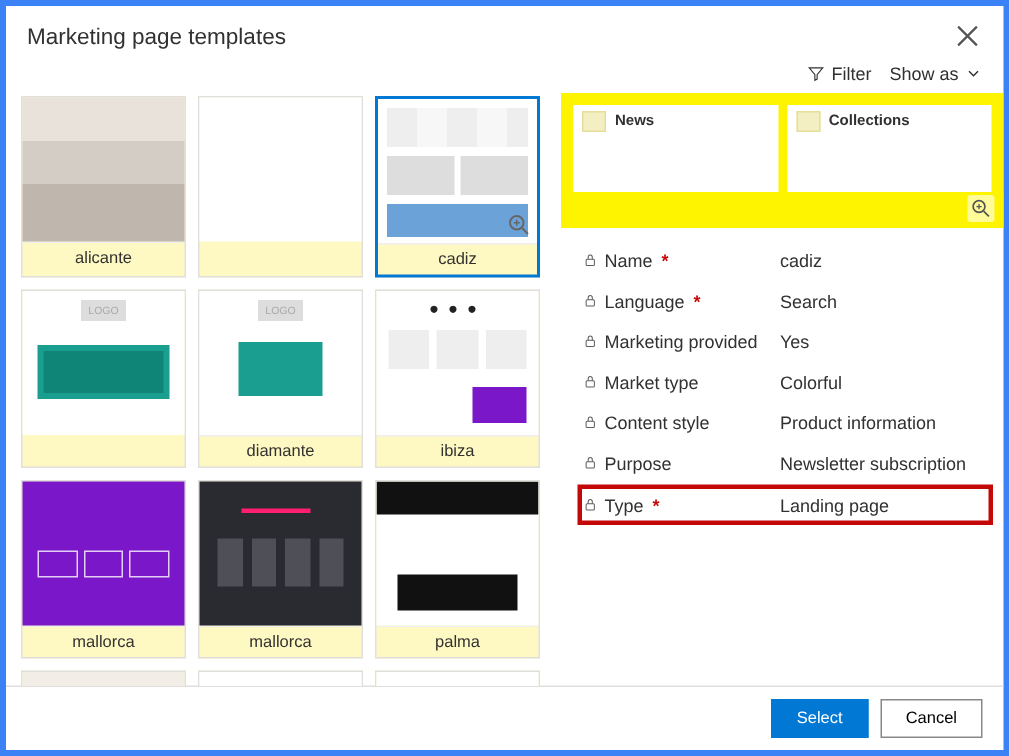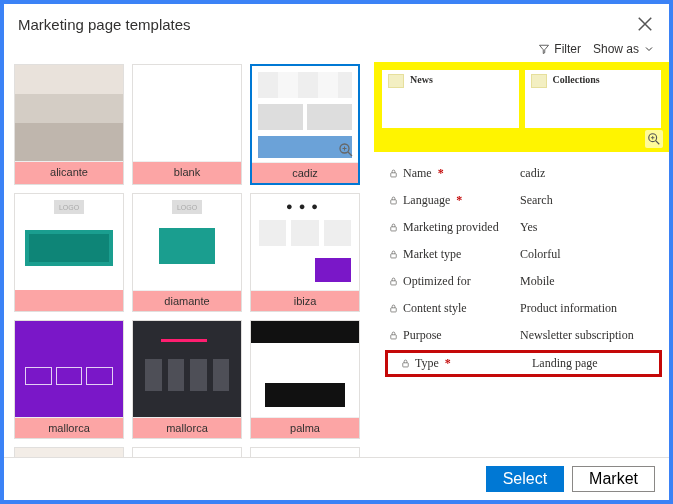--- a/index.html
+++ b/index.html
@@ -11,21 +11,21 @@
   .toolbar { display: flex; align-items: center; padding: 2px 14px 6px 14px; gap: 12px; }
   .search-wrap { width: 130px; height: 26px; border: 1px solid #c8c6c4; display: flex; align-items: center; padding: 0 6px; }
   .search-wrap input { border: none; outline: none; width: 100%; font-size: 12px; background: transparent; }
   .search-wrap .sicon { width: 12px; height: 12px; color: #333; }
   .toolbar-spacer { flex: 1; }
   .tool-link { display: flex; align-items: center; gap: 4px; cursor: pointer; color: #323130; font-size: 12px; }
   .tool-link svg { width: 12px; height: 12px; }
   .body { flex: 1; display: flex; overflow: hidden; border-bottom: 1px solid #e1dfdd; }
   .gallery { width: 370px; overflow-y: scroll; padding: 2px 6px 6px 10px; }
   .grid { display: grid; grid-template-columns: repeat(3, 110px); gap: 8px 8px; }
-  .card { border: 1px solid #e1dfdd; background: #fca5a5; cursor: pointer; }
+  .card { border: 1px solid #e1dfdd; background: #fef9c3; cursor: pointer; }
   .card.selected { border: 2px solid #0078d4; }
   .thumb { width: 100%; height: 96px; position: relative; background: #fafafa; overflow: hidden; }
   .cap { text-align: center; padding: 4px 2px; font-size: 11px; color: #323130; border-top: 1px solid #eee; }
 
   
   .th-photo { background: linear-gradient(#e9e2db 30%, #d4cdc5 30% 60%, #bfb6ad 60%); }
   .th-blank { background: #fff; }
 
   .th-cadiz { background: #fff; }
   .th-cadiz .top { height: 26px; background: repeating-linear-gradient(90deg,#eee 0 20px,#f7f7f7 20px 40px); margin: 6px; }
@@ -50,40 +50,40 @@
   .th-mall .row div{ flex:1; height:18px; border:1px solid rgba(255,255,255,.8);}
   .th-marb { background:#2a2b31;}
   .th-marb .pink { position:absolute; top:18px; left:28px; width:46px; height:3px; background:#ff1e70;}
   .th-marb .tiles { position:absolute; top:38px; left:12px; right:12px; display:flex; gap:6px;}
   .th-marb .tiles div{ flex:1; height:32px; background:#4e4f57;}
   .th-palma { background:#fff;}
   .th-palma .head { height:22px; background:#111; margin-bottom:24px;}
   .th-palma .sign { position:absolute; bottom:10px; left:14px; right:14px; height:24px; background:#111;}
   .th-cam { background:#f3ede7; }
 
-  .details { flex: 1; display: flex; overflow:hidden;font-family:Liberation Serif, serif; }
+  .details { flex: 1; display: flex; overflow:hidden; }
   .details-inner { flex:1; overflow-y: scroll; }
   .preview { position: relative; height: 90px; background: #fff400; display:flex; gap:6px; padding:8px; }
   .preview .col { flex:1; background: rgba(255,255,255,1); padding:4px 6px; font-size:9px; }
   .preview .col .sq { width:16px; height:14px; background:#f3efc2; display:inline-block; margin-right:6px; vertical-align:middle; border:1px solid #e6df9c;}
   .preview .col b { font-weight:600; font-size:10px;}
   .preview .bar { position:absolute; left:0; right:0; bottom:0; height:24px; background:#fff400; display:flex;}
   .preview .bar div{ flex:1;}
   .preview .mag { position:absolute; right:6px; bottom:4px; width:18px; height:18px; color:#555; background:rgba(255,255,255,.6); border-radius:2px; padding:2px; }
 
   .fields { padding: 8px 10px 10px 14px; }
   .frow { display:flex; align-items:center; min-height:27px; font-size:12px; }
-  .frow.hili { border: 3px solid #c40808; margin: 1px -3px; padding: 0 12px; justify-content: center; }
+  .frow.hili { border: 3px solid #c40808; margin: 1px -3px; padding: 0 0; justify-content: center; }
   .flabel { width: 132px; display:flex; align-items:center; gap:4px; color:#323130; }
   .flabel svg { width:11px; height:11px; color:#605e5c; flex-shrink:0; }
   .req { color:#c40808; margin-left:2px; font-weight:bold; }
   .fval { flex:1; color:#323130; }
 
   .footer { display:flex; justify-content:flex-end; gap:8px; padding:8px 14px; }
-  .btn { height:26px; padding:0 16px; font-size:16px; border:1px solid #8a8886; background:#fff; cursor:pointer; }
+  .btn { height:26px; padding:0 16px; font-size:11px; border:1px solid #8a8886; background:#fff; cursor:pointer; }
   .btn.primary { background:#0078d4; border-color:#0078d4; color:#fff; }
 
   ::-webkit-scrollbar { width:14px; }
   ::-webkit-scrollbar-track { background:#f3f2f1; }
   ::-webkit-scrollbar-thumb { background:#c8c6c4; }
 </style>
 </head>
 <body>
 
 <div class="dialog">
@@ -116,21 +116,20 @@
     <div class="gallery">
       <div class="grid">
 
         <div class="card">
           <div class="thumb th-photo"></div>
           <div class="cap">alicante</div>
         </div>
 
         <div class="card">
           <div class="thumb th-blank"></div>
-          <div class="cap">blank</div>
         </div>
 
         <div class="card selected">
           <div class="thumb th-cadiz">
             <div class="top"></div>
               <div class="mid">
                 <div></div>
                 <div></div>
               </div>
               <div class="bar"></div>
@@ -275,30 +274,20 @@
                 <span>Market type</span>
               </div>
               <div class="fval">Colorful</div>
             </div>
             <div class="frow">
               <div class="flabel">
                 <svg viewBox="0 0 16 16">
                   <rect x="4" y="7" width="8" height="6" rx="1" stroke="currentColor" fill="none" stroke-width="1"></rect>
                   <path d="M6 7V5a2 2 0 014 0v2" stroke="currentColor" fill="none" stroke-width="1"></path>
                 </svg>
-                <span>Optimized for</span>
-              </div>
-              <div class="fval">Mobile</div>
-            </div>
-            <div class="frow">
-              <div class="flabel">
-                <svg viewBox="0 0 16 16">
-                  <rect x="4" y="7" width="8" height="6" rx="1" stroke="currentColor" fill="none" stroke-width="1"></rect>
-                  <path d="M6 7V5a2 2 0 014 0v2" stroke="currentColor" fill="none" stroke-width="1"></path>
-                </svg>
                 <span>Content style</span>
               </div>
               <div class="fval">Product information</div>
             </div>
             <div class="frow">
               <div class="flabel">
                 <svg viewBox="0 0 16 16">
                   <rect x="4" y="7" width="8" height="6" rx="1" stroke="currentColor" fill="none" stroke-width="1"></rect>
                   <path d="M6 7V5a2 2 0 014 0v2" stroke="currentColor" fill="none" stroke-width="1"></path>
                 </svg>
@@ -317,15 +306,15 @@
               </div>
               <div class="fval">Landing page</div>
             </div>
           </div>
       </div>
     </div>
   </div>
 
   <div class="footer">
     <button class="btn primary">Select</button>
-    <button class="btn">Market</button>
+    <button class="btn">Cancel</button>
   </div>
 </div>
 
 </body></html>

